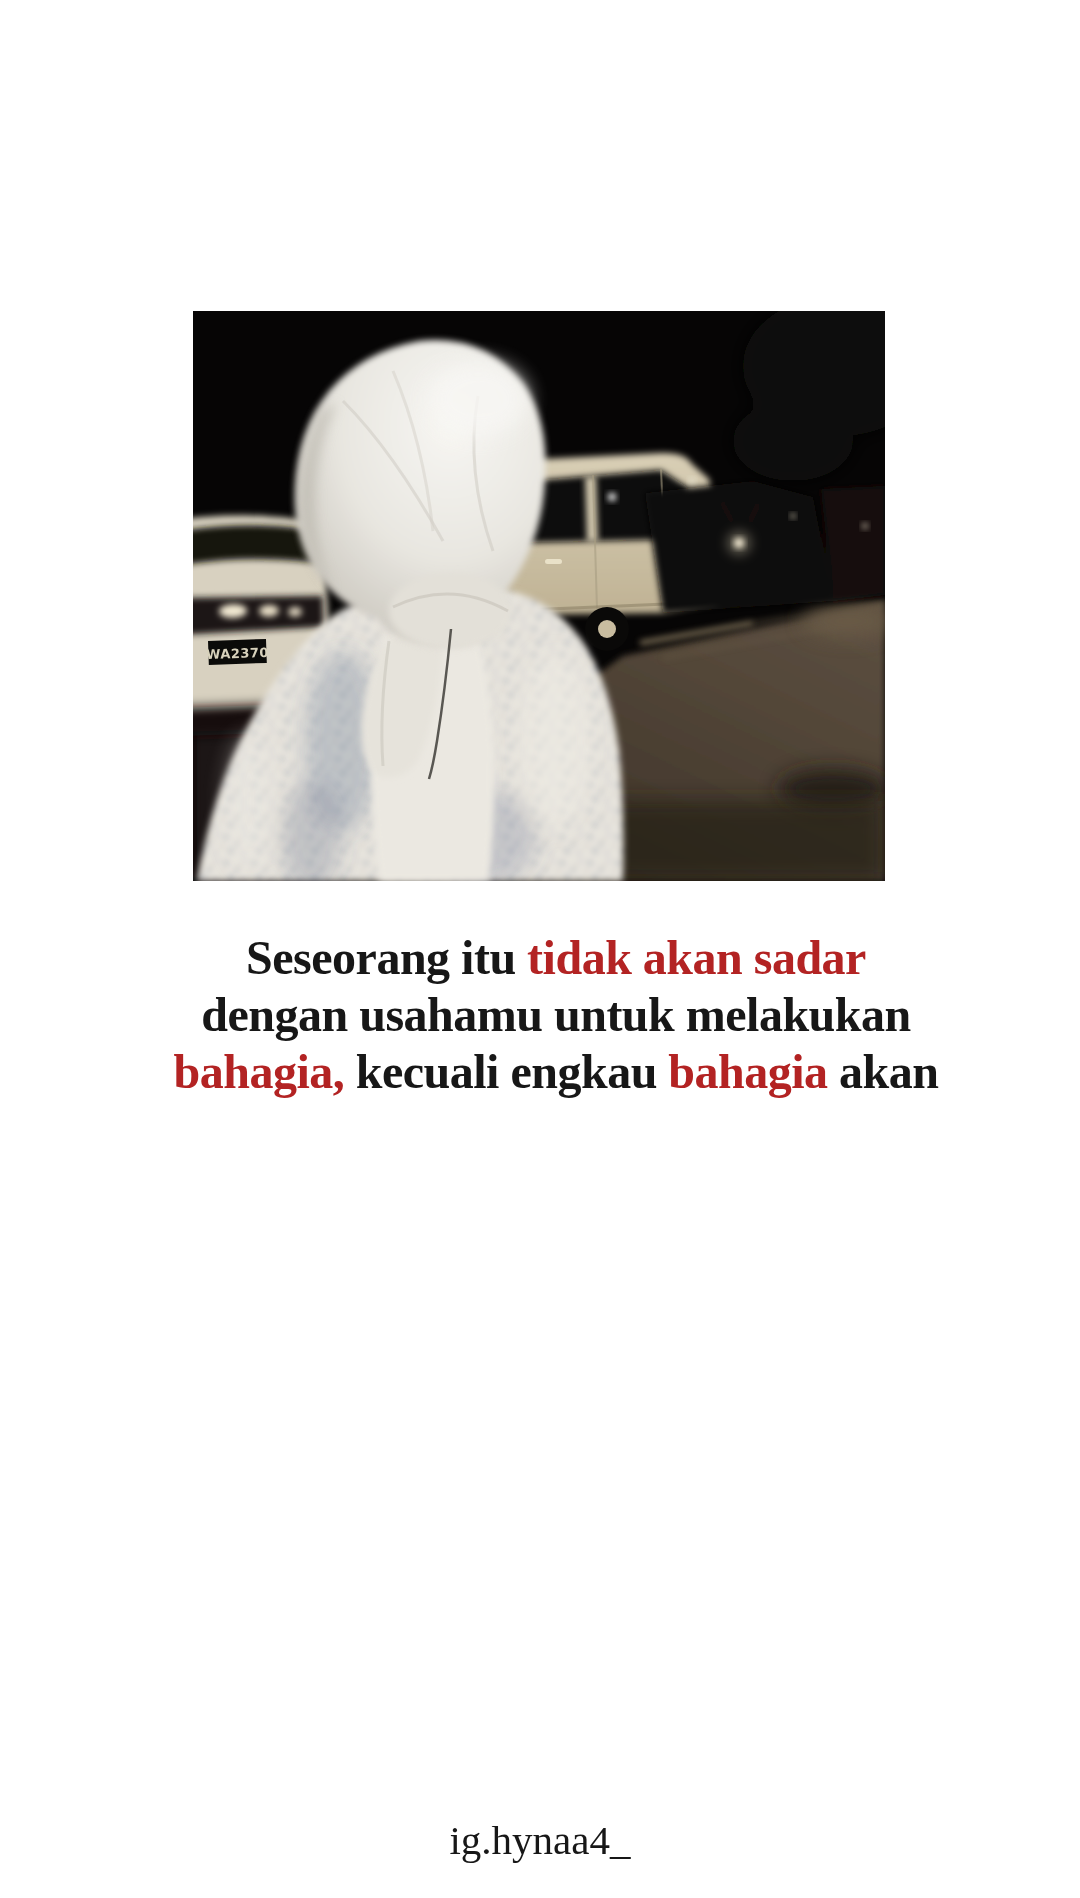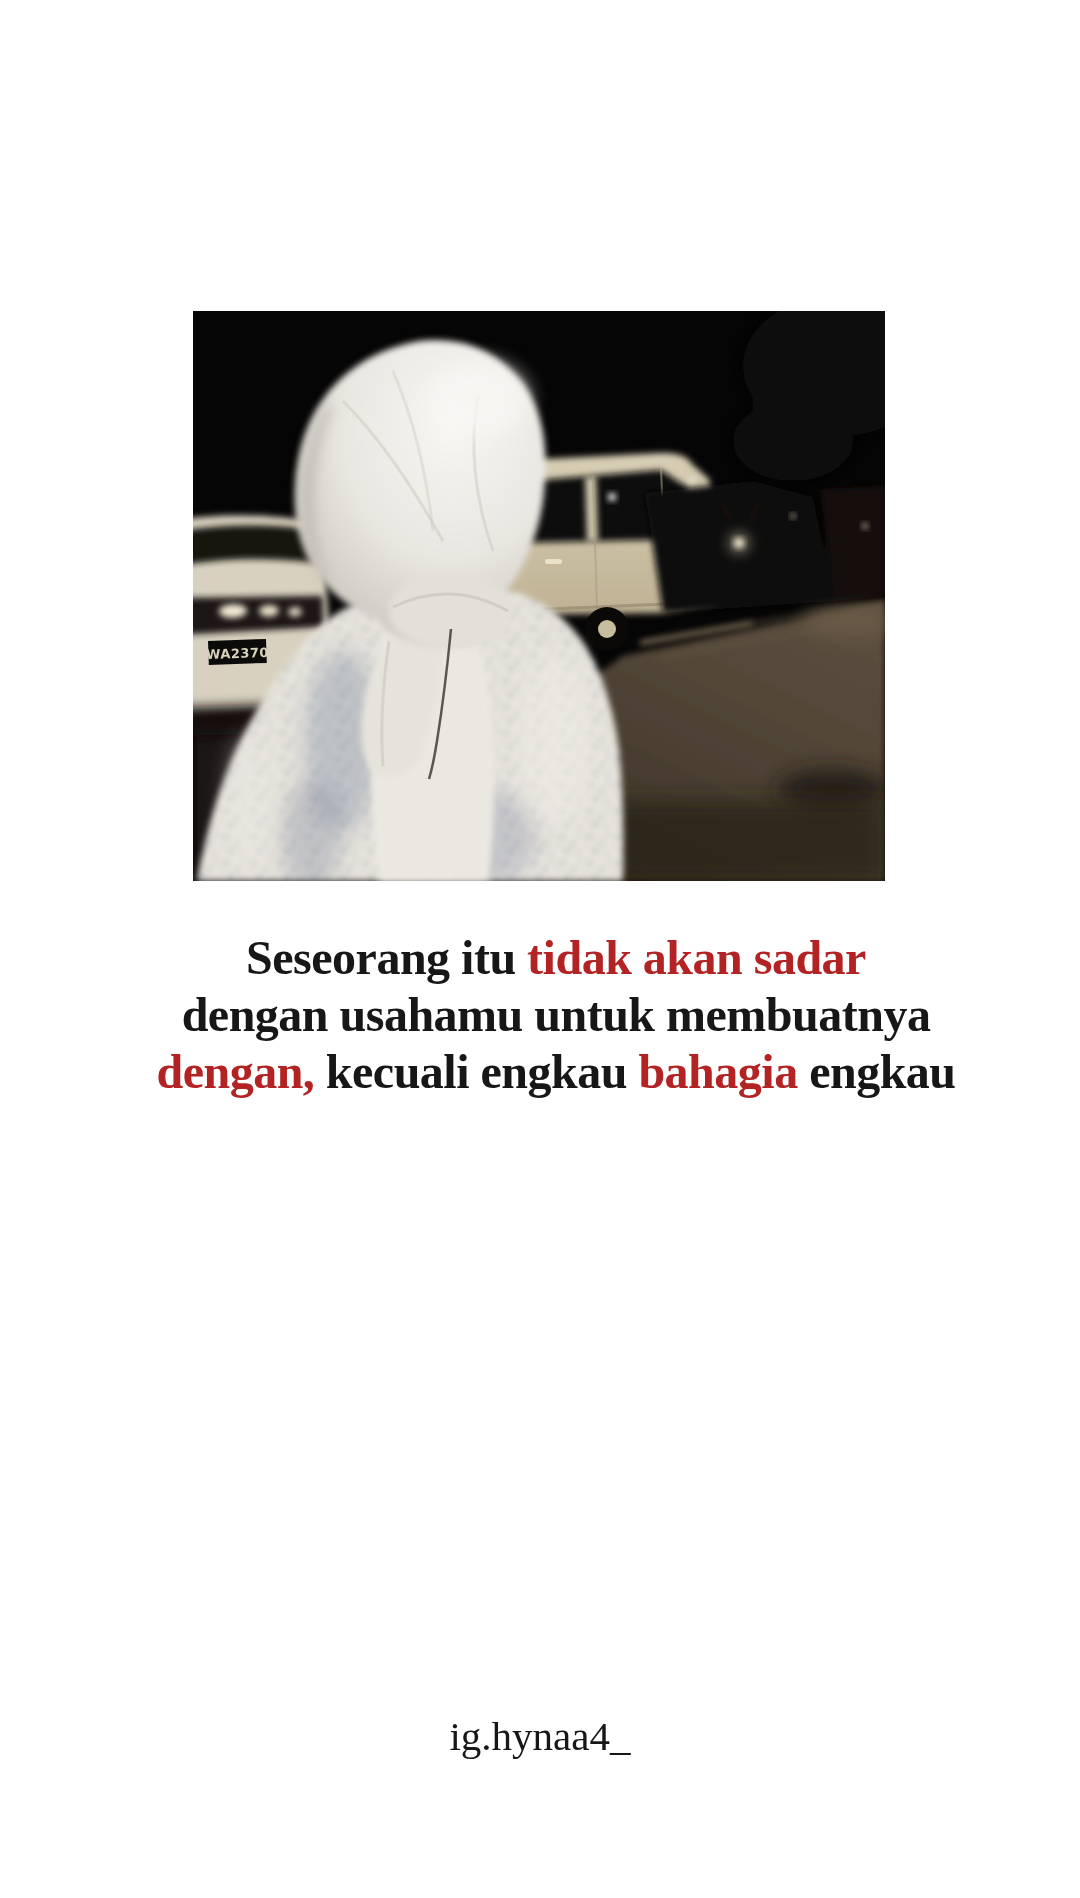--- a/index.html
+++ b/index.html
@@ -6,21 +6,21 @@
   .page{position:relative;width:1080px;height:1898px;background:#ffffff;overflow:hidden;
         font-family:"Liberation Serif",serif;}
   .photo{position:absolute;left:193px;top:311px;width:692px;height:570px;background:#050505;}
   .photo svg{display:block;width:100%;height:100%;}
   .quote{position:absolute;left:16px;width:100%;top:929px;text-align:center;
          font-family:"Liberation Serif",serif;font-weight:bold;
          font-size:48px;line-height:57px;letter-spacing:-0.5px;
          color:var(--text-dark,#171717);}
   .qline{white-space:nowrap;}
   .rd{color:var(--text-red,#b32323);}
-  .watermark{position:absolute;left:0;width:100%;top:1712px;text-align:center;
+  .watermark{position:absolute;left:0;width:100%;top:1816px;text-align:center;
              font-family:"Liberation Serif",serif;font-size:41px;
              color:var(--text-dark,#1c1c1c);}
 </style>
 </head>
 <body>
 
 <div class="page">
 
   <div class="photo">
     <svg viewBox="0 0 692 570" preserveAspectRatio="none">
@@ -145,19 +145,19 @@
           <path d="M 200,296 Q 258,268 315,300" stroke="#c6c2b9" stroke-width="3" opacity="0.6" fill="none"></path>
           <ellipse cx="285" cy="88" rx="50" ry="38" fill="#f8f7f4" opacity="0.8" filter="url(#b10)"></ellipse>
         </g>
         <path d="M 258,318 Q 252,380 244,430 Q 240,455 236,468" stroke="#3f3d38" stroke-width="2.5" fill="none" opacity="0.85"></path>
       </g>
     </svg>
   </div>
 
   <div class="quote">
     <div class="qline"><span class="dk">Seseorang itu </span><span class="rd">tidak akan sadar</span></div>
-    <div class="qline"><span class="dk">dengan usahamu untuk membuatnya</span></div>
-    <div class="qline"><span class="rd">dengan,</span><span class="dk"> kecuali engkau </span><span class="rd">bahagia</span><span class="dk"> engkau</span></div>
+    <div class="qline"><span class="dk">dengan usahamu untuk melakukan</span></div>
+    <div class="qline"><span class="rd">bahagia,</span><span class="dk"> kecuali engkau </span><span class="rd">bahagia</span><span class="dk"> akan</span></div>
   </div>
 
   <div class="watermark">ig.hynaa4_</div>
 
 </div>
 
 </body></html>

